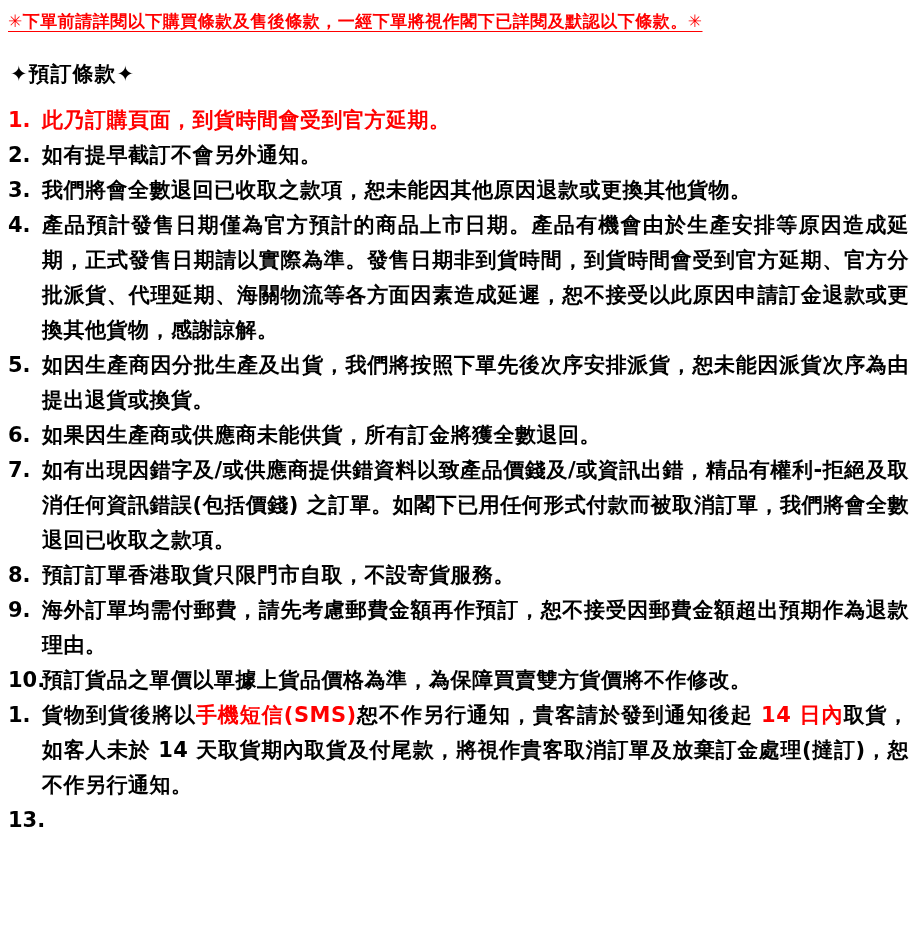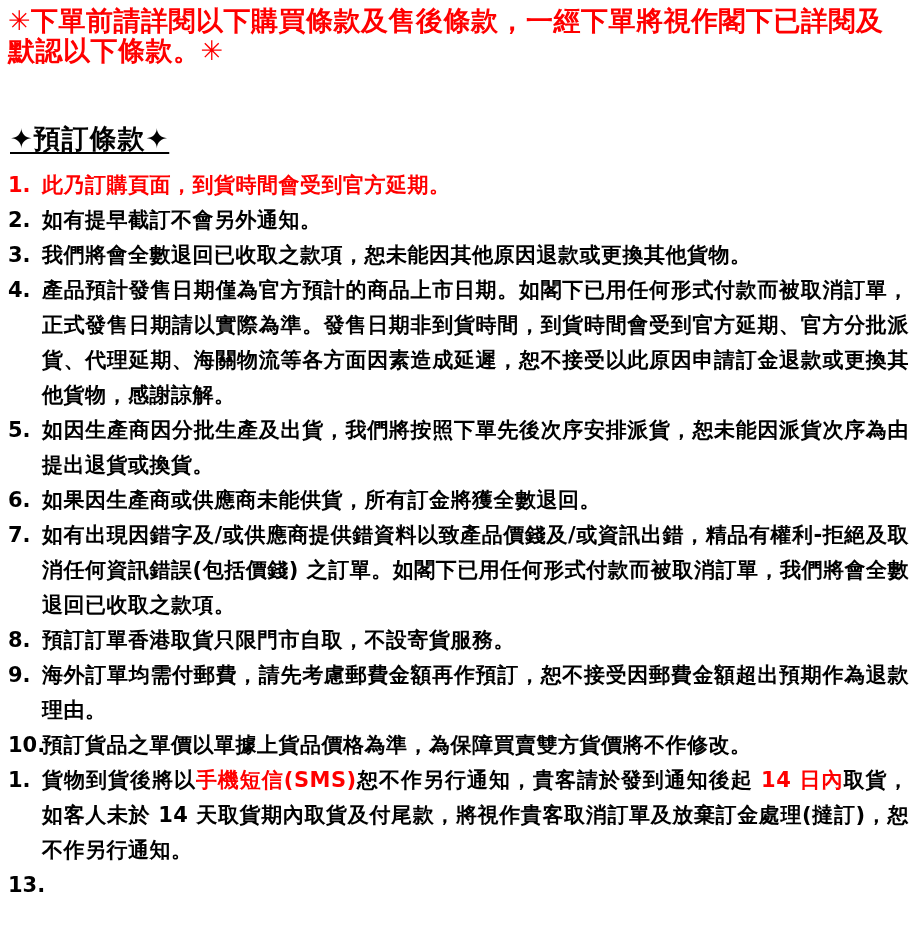--- a/index.html
+++ b/index.html
@@ -17,37 +17,36 @@
   }
   .page{
     width:913px;
     height:948px;
     overflow:hidden;
     background:var(--bg);
     padding:6px 4px 0 8px;
   }
   .notice{
     color:var(--red);
-    font-size:27px;
+    font-size:17px;
     line-height:30px;
+    text-decoration:underline;
     text-underline-offset:4px;
     margin-bottom:23px;
     letter-spacing:0.5px;
   }
   .section-title{
     color:var(--black);
-    font-size:27px;
+    font-size:21px;
     line-height:30px;
-    text-decoration:underline;
     text-underline-offset:4px;
     display:inline-block;
     margin-left:2px;
     margin-bottom:14px;
     letter-spacing:1px;
-    margin-top:35px;
   }
   ol.terms{
     list-style:none;
   }
   .term-item{
     display:flex;
     align-items:flex-start;
     font-size:21px;
     line-height:35px;
   }
@@ -86,21 +85,21 @@
       <li class="term-item">
         <span class="num">2.</span>
         <div class="txt"><span class="">如有提早截訂不會另外通知。</span></div>
       </li>
       <li class="term-item">
         <span class="num">3.</span>
         <div class="txt"><span class="">我們將會全數退回已收取之款項，恕未能因其他原因退款或更換其他貨物。</span></div>
       </li>
       <li class="term-item">
         <span class="num">4.</span>
-        <div class="txt"><span class="">產品預計發售日期僅為官方預計的商品上市日期。如閣下已用任何形式付款而被取消訂單，正式發售日期請以實際為準。發售日期非到貨時間，到貨時間會受到官方延期、官方分批派貨、代理延期、海關物流等各方面因素造成延遲，恕不接受以此原因申請訂金退款或更換其他貨物，感謝諒解。</span></div>
+        <div class="txt"><span class="">產品預計發售日期僅為官方預計的商品上市日期。產品有機會由於生產安排等原因造成延期，正式發售日期請以實際為準。發售日期非到貨時間，到貨時間會受到官方延期、官方分批派貨、代理延期、海關物流等各方面因素造成延遲，恕不接受以此原因申請訂金退款或更換其他貨物，感謝諒解。</span></div>
       </li>
       <li class="term-item">
         <span class="num">5.</span>
         <div class="txt"><span class="">如因生產商因分批生產及出貨，我們將按照下單先後次序安排派貨，恕未能因派貨次序為由提出退貨或換貨。</span></div>
       </li>
       <li class="term-item">
         <span class="num">6.</span>
         <div class="txt"><span class="">如果因生產商或供應商未能供貨，所有訂金將獲全數退回。</span></div>
       </li>
       <li class="term-item">

